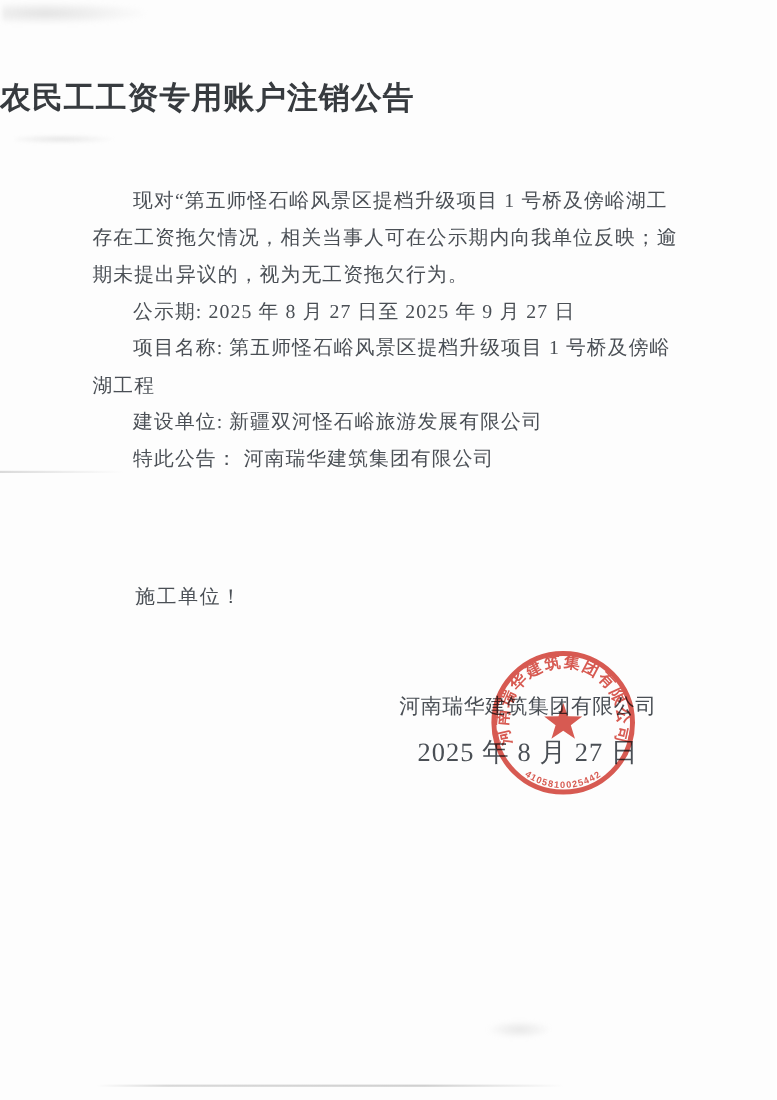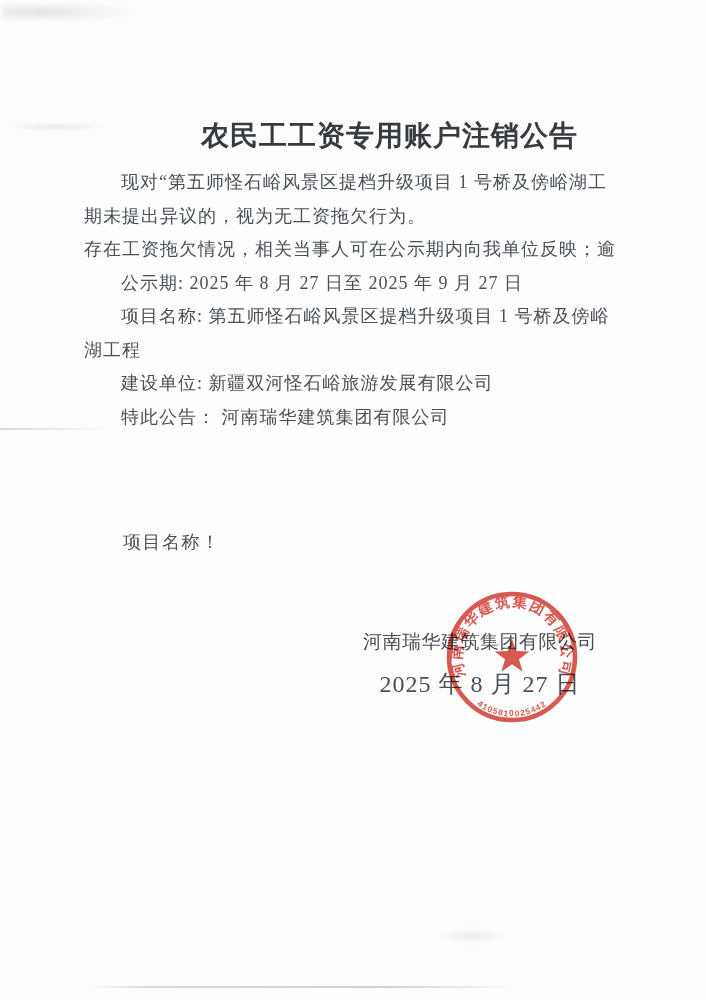--- a/index.html
+++ b/index.html
@@ -7,28 +7,27 @@
     position:relative;
     width:706px; height:1000px;
     margin:0 auto;
     background:#fdfdfd;
     overflow:hidden;
     font-family:"Liberation Serif", serif;
   }
   .notice-title {
     position:absolute;
     top:70px; left:0; width:578px;
-    text-align:right;
+    text-align:left;
     font-family:"Liberation Sans", sans-serif;
     font-weight:bold;
     font-size:28px;
     letter-spacing:1px;
     color:#373b3f;
     white-space:nowrap;
-    margin-top:47px;
   }
   .body-block {
     position:absolute;
     top:166px; left:84px; width:548px;
     font-size:18px;
     line-height:33.5px;
     letter-spacing:1px;
     color:#4a4f55;
   }
   .body-line { white-space:nowrap; }
@@ -106,30 +105,30 @@
 </style>
 </head>
 <body>
 
 <div class="page">
 
   <div class="notice-title">农民工工资专用账户注销公告</div>
 
   <div class="body-block">
     <div class="body-line indent">现对“第五师怪石峪风景区提档升级项目 1 号桥及傍峪湖工</div>
+    <div class="body-line">存在工资拖欠情况，相关当事人可在公示期内向我单位反映；逾</div>
     <div class="body-line">期未提出异议的，视为无工资拖欠行为。</div>
-    <div class="body-line">存在工资拖欠情况，相关当事人可在公示期内向我单位反映；逾</div>
     <div class="body-line indent">公示期: 2025 年 8 月 27 日至 2025 年 9 月 27 日</div>
     <div class="body-line indent">项目名称: 第五师怪石峪风景区提档升级项目 1 号桥及傍峪</div>
     <div class="body-line">湖工程</div>
     <div class="body-line indent">建设单位: 新疆双河怪石峪旅游发展有限公司</div>
     <div class="body-line indent">特此公告： 河南瑞华建筑集团有限公司</div>
   </div>
 
-  <div class="closing-line">项目名称！</div>
+  <div class="closing-line">施工单位！</div>
 
   <div class="signature-block">
     <div class="signature-company">河南瑞华建筑集团有限公司</div>
     <div class="signature-date">2025 年 8 月 27 日</div>
   </div>
 
   <div class="company-seal">
     <svg width="140" height="140" viewBox="0 0 200 200">
       <defs>
         <path id="sealTopArc" d="M 34.8 130.4 A 72 72 0 1 1 165.2 130.4" fill="none"></path>

